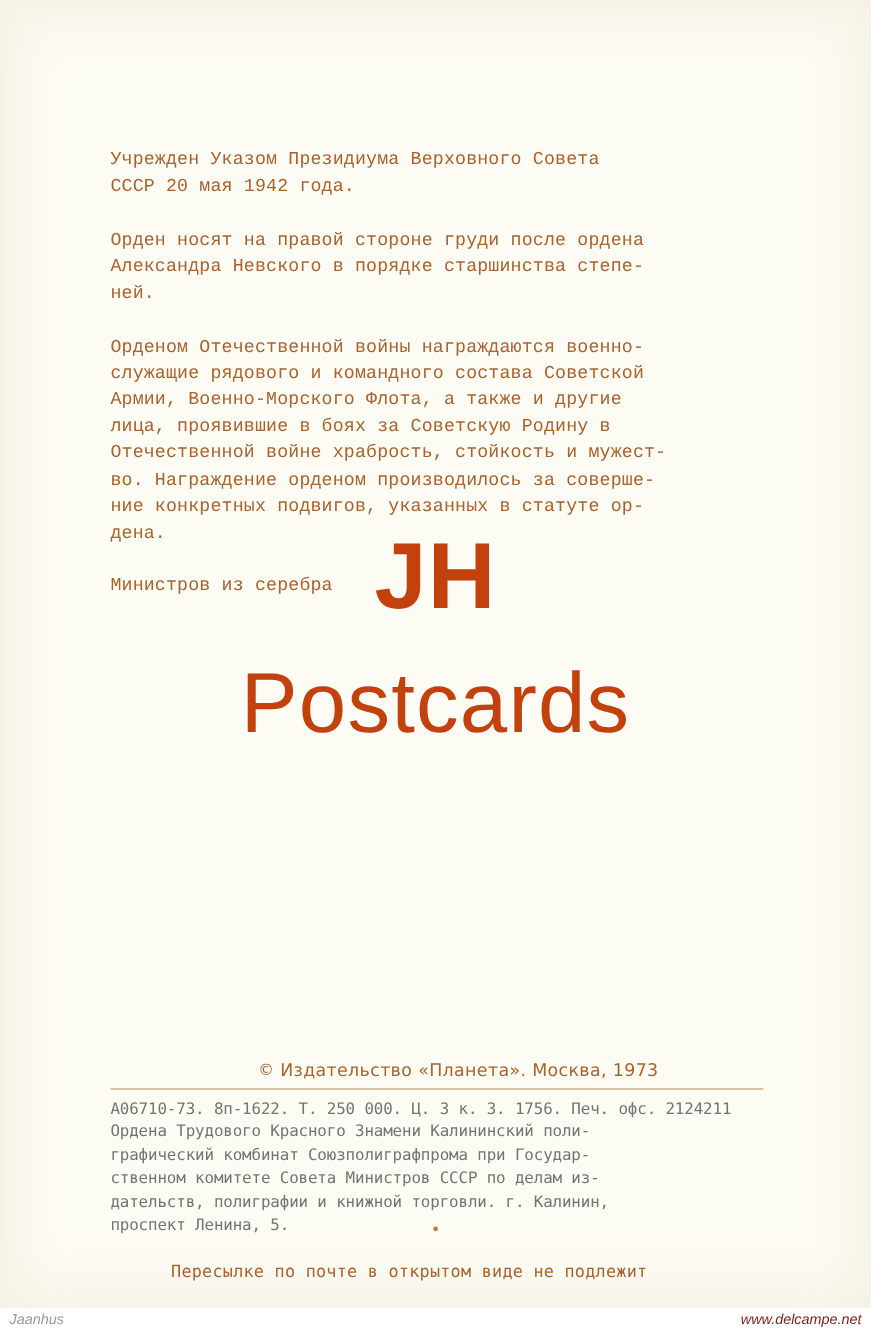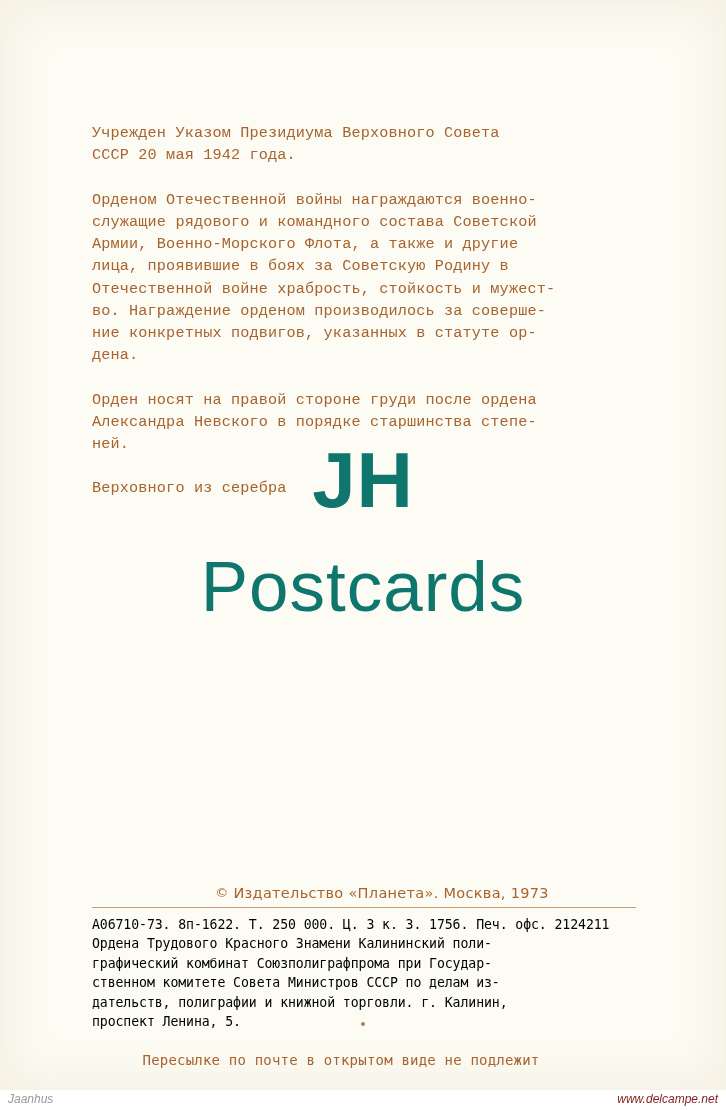--- a/index.html
+++ b/index.html
@@ -58,21 +58,21 @@
     margin-top: 1px;
   }
 
   
   .watermark {
     position: absolute;
     left: 0;
     top: 440px;
     width: 726px;
     text-align: center;
-    color: #0f766e;
+    color: #c2410c;
     pointer-events: none;
     user-select: none;
   }
   .watermark .wm-top {
     font-family: "Liberation Sans", sans-serif;
     font-size: 78px;
     font-weight: bold;
     line-height: 80px;
     letter-spacing: 1px;
   }
@@ -110,21 +110,21 @@
     width: 544px;
     height: 1px;
     background: #c59a74;
   }
 
   .imprint {
     position: absolute;
     left: 92px;
     top: 915px;
     width: 552px;
-    color: #000000;
+    color: #737373;
     font-family: "DejaVu Sans Mono", monospace;
     font-size: 13.2px;
     line-height: 19.4px;
     letter-spacing: -0.1px;
     white-space: pre-line;
   }
 
   .center-dot {
     position: absolute;
     left: 361px;
@@ -177,32 +177,32 @@
 </head>
 <body>
 
 <div class="card">
 
   <div class="paper-edge"></div>
 
   <div class="main-text">
     <p>Учрежден Указом Президиума Верховного  Совета
 СССР 20 мая 1942 года.</p>
+    <p class="para-gap">Орден носят на правой стороне груди после ордена
+Александра Невского в порядке старшинства степе-
+ней.</p>
     <p class="para-gap">Орденом Отечественной войны награждаются военно-
 служащие рядового и командного состава Советской
 Армии, Военно-Морского Флота, а также и другие
 лица, проявившие в боях за Советскую Родину в
 Отечественной войне храбрость, стойкость и мужест-
 во. Награждение орденом производилось за соверше-
 ние конкретных подвигов, указанных в статуте ор-
 дена.</p>
-    <p class="para-gap">Орден носят на правой стороне груди после ордена
-Александра Невского в порядке старшинства степе-
-ней.</p>
-    <p class="para-gap">Верховного из серебра</p>
+    <p class="para-gap">Министров из серебра</p>
   </div>
 
   <div class="watermark">
     <div class="wm-top">JH</div>
     <div class="wm-bottom">Postcards</div>
   </div>
 
   <div class="publisher">
     <span class="copy-mark">©</span>
     <span>Издательство «Планета». Москва, 1973</span>

